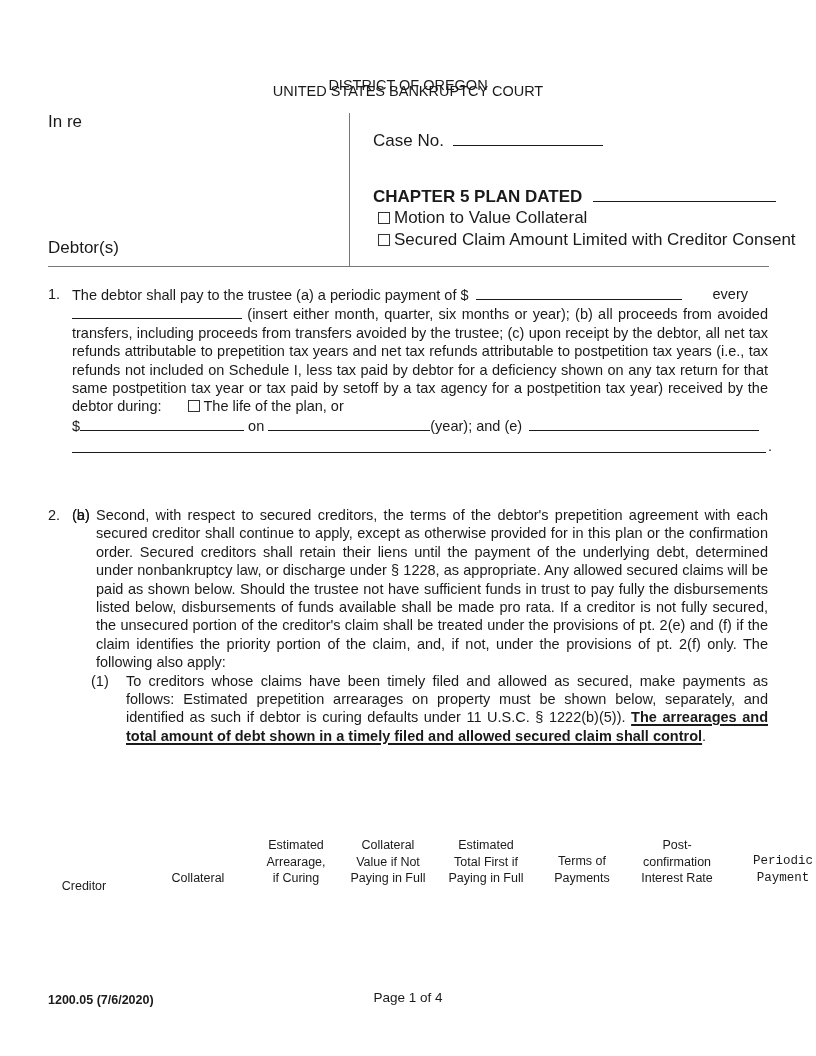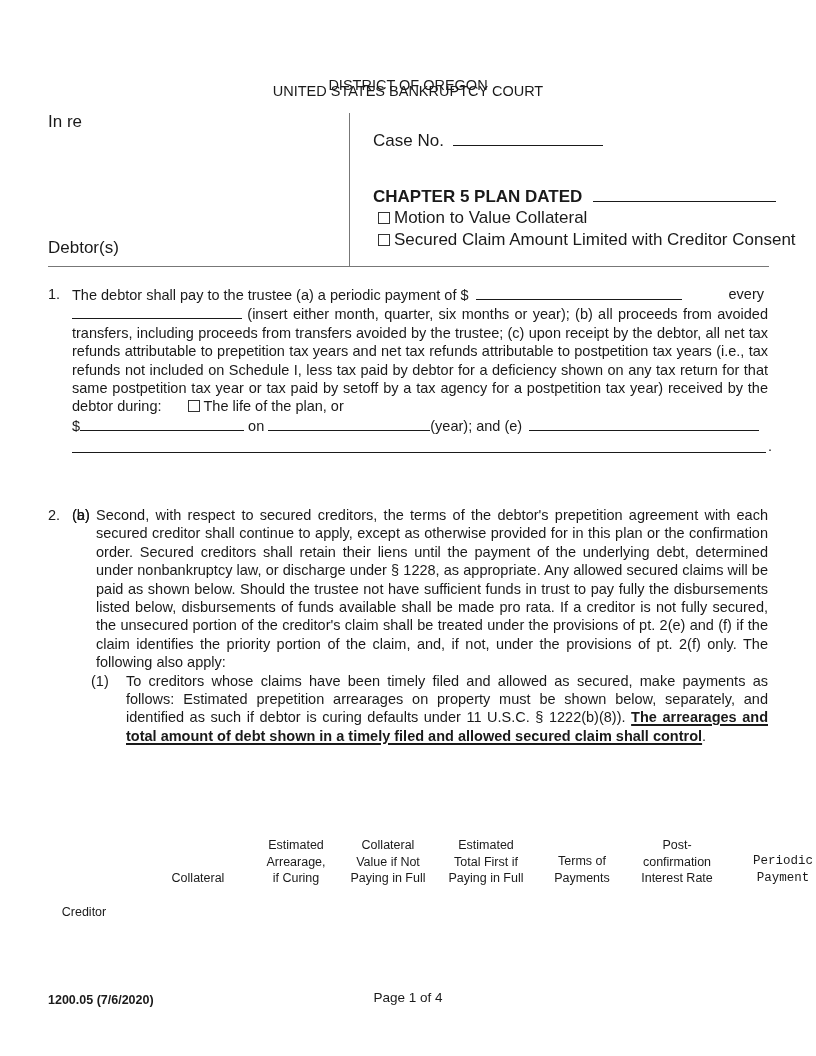--- a/index.html
+++ b/index.html
@@ -48,21 +48,21 @@
 </div>
 <div class="abs hdr-text" style="left:378px; top:231px;">
   <span class="cb"></span><span>Secured Claim Amount Limited with Creditor Consent</span>
 </div>
 
 <div class="num" style="top:285px;">1.</div>
 <div class="abs para" style="left:72px; top:285px; width:696px;">
   <p style="text-align:left;">
     <span>The debtor shall pay to the trustee (a) a periodic payment of $</span>
     <span class="blank" style="width:206px; margin-left:3px;"></span>
-    <span style="float:right; margin-right:4px;text-align:right;">every</span>
+    <span style="float:right; margin-right:20px;text-align:right;">every</span>
   </p>
   <p>
     <span class="blank" style="width:170px;"></span>
     <span>(insert either month, quarter, six months or year); (b) all proceeds from avoided transfers, including proceeds from transfers avoided by the trustee; (c) upon receipt by the debtor, all net tax refunds attributable to prepetition tax years and net tax refunds attributable to postpetition tax years (i.e., tax refunds not included on Schedule I, less tax paid by debtor for a deficiency shown on any tax return for that same postpetition tax year or tax paid by setoff by a tax agency for a postpetition tax year) received by the debtor during:</span>
     <span style="display:inline-block; width:22px;"></span><span class="cb"></span><span>The life of the plan, or</span>
   </p>
   <p style="text-align:left;">
     <span>$</span><span class="blank" style="width:164px;"></span>
     <span>on</span>
     <span class="blank" style="width:162px;"></span><span>(year); and (e)</span>
@@ -78,28 +78,28 @@
 <div class="abs para" style="left:72px; top:506px; width:696px;">
   <div style="position:relative; padding-left:24px;">
     <span style="position:absolute; left:0;">(a)</span>
   </div>
   <div style="position:relative; padding-left:24px;">
     <span style="position:absolute; left:0;">(b)</span>
     <p>Second, with respect to secured creditors, the terms of the debtor's prepetition agreement with each secured creditor shall continue to apply, except as otherwise provided for in this plan or the confirmation order. Secured creditors shall retain their liens until the payment of the underlying debt, determined under nonbankruptcy law, or discharge under § 1228, as appropriate. Any allowed secured claims will be paid as shown below. Should the trustee not have sufficient funds in trust to pay fully the disbursements listed below, disbursements of funds available shall be made pro rata. If a creditor is not fully secured, the unsecured portion of the creditor's claim shall be treated under the provisions of pt. 2(e) and (f) if the claim identifies the priority portion of the claim, and, if not, under the provisions of pt. 2(f) only. The following also apply:</p>
     <div style="position:relative; padding-left:30px;">
       <span style="position:absolute; left:-5px;">(1)</span>
       <p>
-        <span>To creditors whose claims have been timely filed and allowed as secured, make payments as follows: Estimated prepetition arrearages on property must be shown below, separately, and identified as such if debtor is curing defaults under 11 U.S.C. § 1222(b)(8)).</span>
+        <span>To creditors whose claims have been timely filed and allowed as secured, make payments as follows: Estimated prepetition arrearages on property must be shown below, separately, and identified as such if debtor is curing defaults under 11 U.S.C. § 1222(b)(5)).</span>
         <span class="bu">The arrearages and total amount of debt shown in a timely filed and allowed secured claim shall control</span><span>.</span>
       </p>
     </div>
   </div>
 </div>
 
-<div class="th" style="left:52px; width:64px; top:904px;">
+<div class="th" style="left:52px; width:64px; top:878px;">
   <div>Creditor</div>
 </div>
 <div class="th" style="left:160px; width:76px; top:870px;">
   <div>Collateral</div>
 </div>
 <div class="th" style="left:258px; width:76px;">
   <div>Estimated</div>
   <div>Arrearage,</div>
   <div>if Curing</div>
 </div>

